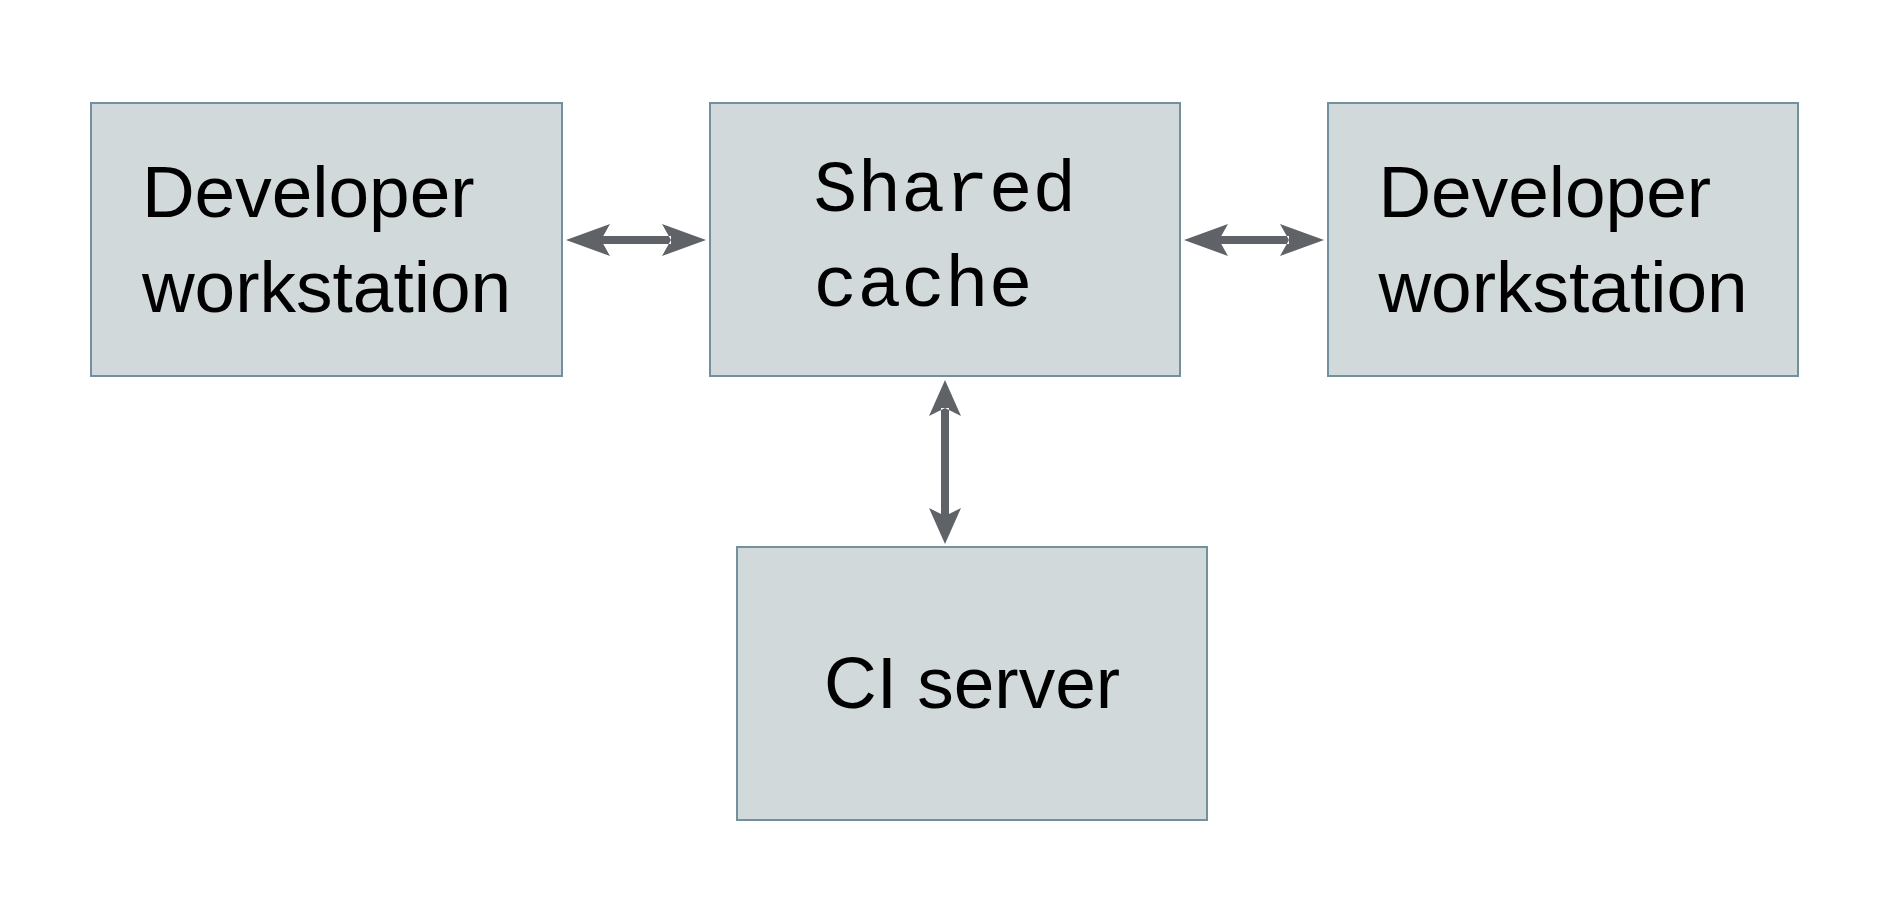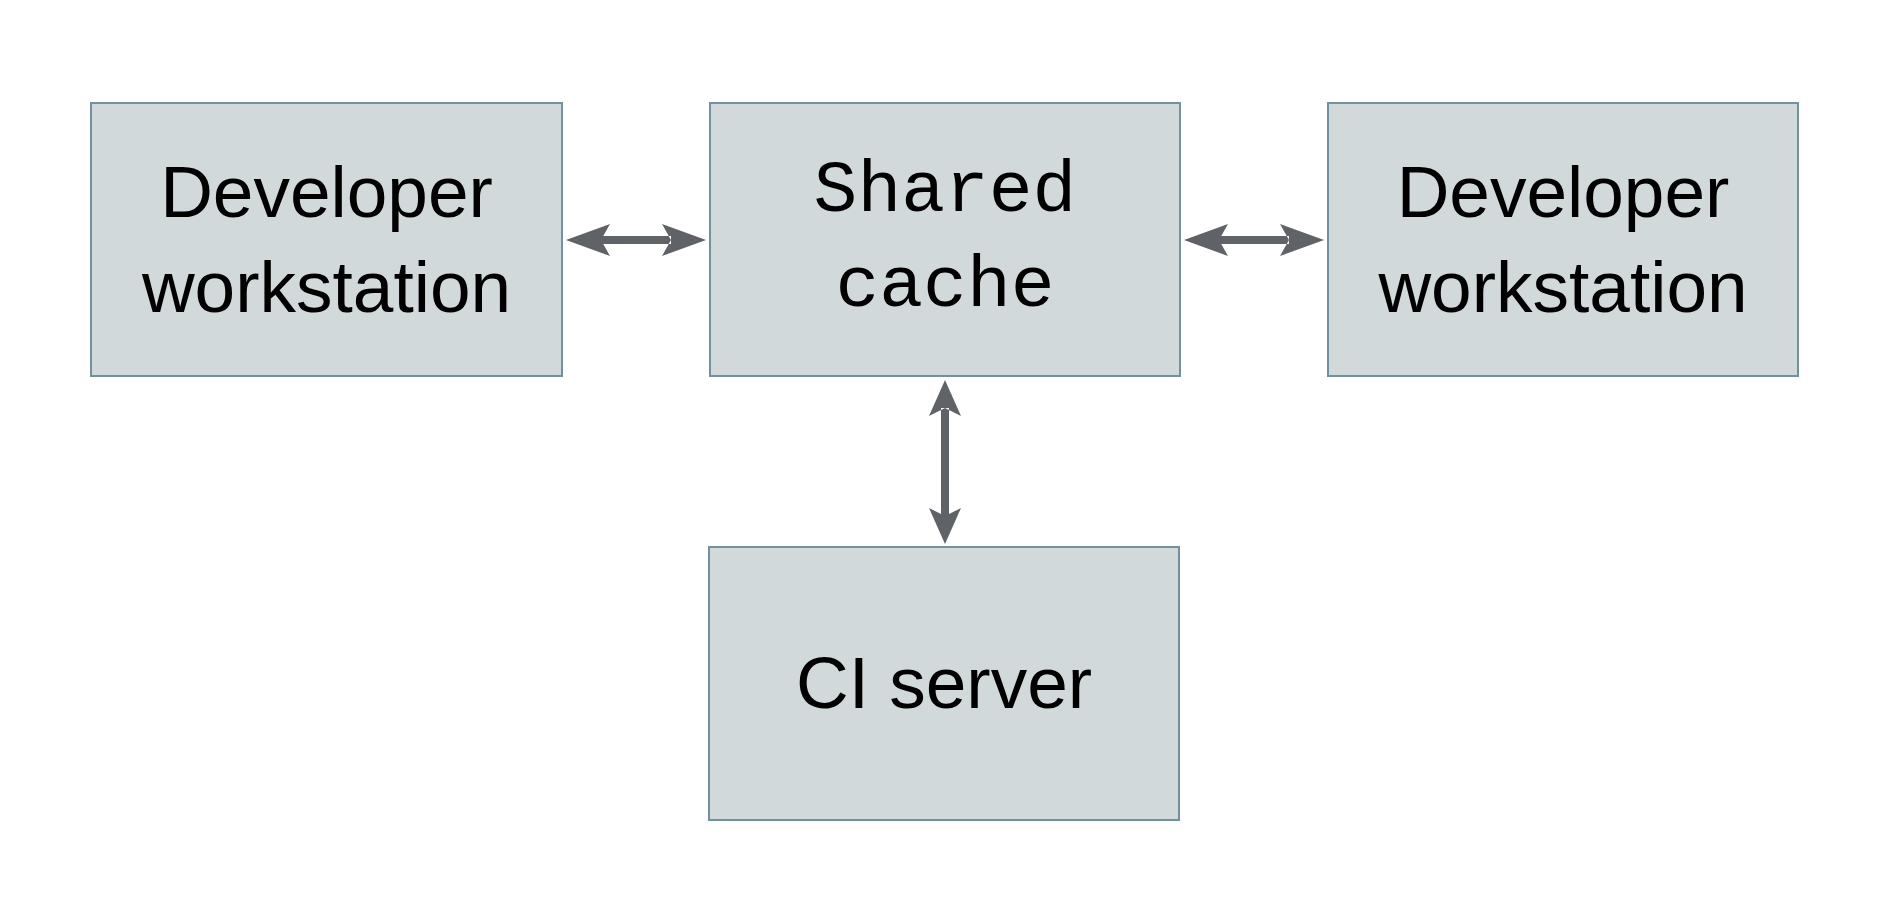--- a/index.html
+++ b/index.html
@@ -24,28 +24,28 @@
     background: var(--node-fill);
     border: 2px solid var(--node-border);
     display: flex;
     align-items: center;
     justify-content: center;
   }
   .node-label {
     color: var(--text);
     font-size: 73px;
     line-height: 1.3;
-    text-align: center;
+    text-align: left;
     white-space: pre-line;
     letter-spacing: 0px;
   }
   #node-dev-left   { left: 90px;   top: 102px; width: 473px; height: 275px; }
   #node-cache      { left: 709px;  top: 102px; width: 472px; height: 275px; font-family: Liberation Mono, monospace; }
   #node-dev-right  { left: 1327px; top: 102px; width: 472px; height: 275px; }
-  #node-ci         { left: 708px;  top: 546px; width: 472px; height: 275px; }
+  #node-ci         { left: 736px;  top: 546px; width: 472px; height: 275px; }
   .arrow-layer {
     position: absolute;
     left: 0; top: 0;
     width: 1900px;
     height: 922px;
     pointer-events: none;
   }
   .arrow { fill: var(--arrow); stroke: none; }
 </style>
 </head>

